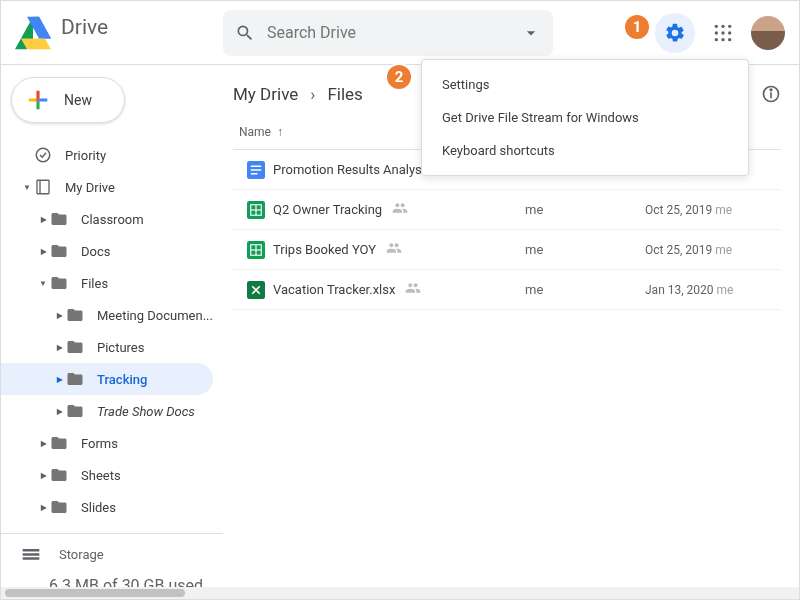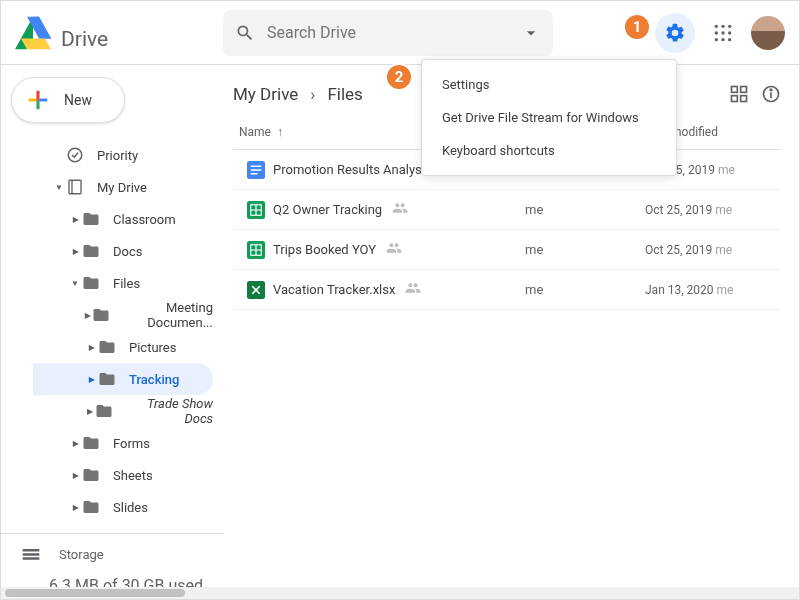--- a/index.html
+++ b/index.html
@@ -1,30 +1,30 @@
 <!DOCTYPE html>
 <html><head>
 <meta charset="utf-8">
 <style>
 * { margin: 0; padding: 0; box-sizing: border-box; font-family: Roboto, Arial, sans-serif; }
 body { width: 800px; height: 600px; background: #fff; overflow: hidden; position: relative; border: 1px solid #ddd; }
 .header { height: 64px; display: flex; align-items: center; padding: 0 14px; border-bottom: 1px solid #ddd; }
-.logo-wrap { display: flex; align-items: flex-end; width: 208px; }
+.logo-wrap { display: flex; align-items: flex-start; width: 208px; }
 .logo-wrap .brand { font-size: 21px; color: #5f6368; margin-left: 10px; }
 .search-bar { flex: 1; max-width: 330px; height: 46px; background: #f1f3f4; border-radius: 8px; display: flex; align-items: center; padding: 0 12px; }
 .search-bar input { flex: 1; border: none; background: transparent; font-size: 16px; color: #14532d; outline: none; margin-left: 12px; }
 .header-right { margin-left: auto; display: flex; align-items: center; gap: 8px; }
 .icon-btn { width: 40px; height: 40px; border-radius: 50%; display: flex; align-items: center; justify-content: center; cursor: pointer; }
 .avatar { width: 34px; height: 34px; border-radius: 50%; background: linear-gradient(#c9a38a 45%, #7a5c4a 45%); }
 .body { display: flex; height: calc(100% - 64px); }
 .sidebar { width: 222px; padding: 8px 0; border-right: 0; position: relative; text-align: right; }
 .new-btn { margin: 4px 10px 12px 10px; width: 114px; height: 46px; border: 1px solid #ddd; border-radius: 24px; box-shadow: 0 1px 3px rgba(0,0,0,0.15); display: flex; align-items: center; padding-left: 12px; cursor: pointer; background: #fff; }
 .new-btn span { font-size: 14px; color: #3c4043; margin-left: 12px; }
 .nav { padding-top: 4px; }
-.nav-item { height: 32px; display: flex; align-items: center; padding-left: 10px; font-size: 13px; color: #3c4043; cursor: pointer; border-radius: 0 16px 16px 0; margin-right: 10px; margin-left: 32px; }
+.nav-item { height: 32px; display: flex; align-items: center; padding-left: 10px; font-size: 13px; color: #3c4043; cursor: pointer; border-radius: 0 16px 16px 0; margin-right: 10px; }
 .nav-item.sel { background: #e8f0fe; color: #1967d2; }
 .nav-item .tri { width: 20px; color: #5f6368; font-size: 8px; }
 .nav-item .icon { width: 24px; display: flex; justify-content: center; color: #5f6368; }
 .nav-item.sel .icon, .nav-item.sel .tri { color: #1967d2; }
 .indent1 { padding-left: 26px; }
 .indent2 { padding-left: 42px; }
 .storage-sep { border-top: 1px solid #ddd; margin: 10px 0 4px 0; }
 .storage { padding: 6px 20px; }
 .storage-head { display: flex; align-items: center; font-size: 13px; color: #5f6368; }
 .storage-txt { margin-top: 12px; font-size: 16px; color: #5f6368; }
@@ -36,21 +36,21 @@
 .cols { display: flex; align-items: center; font-size: 12px; color: #5f6368; border-bottom: 1px solid #e0e0e0; padding: 10px 6px; }
 .c-name { flex: 1; display: flex; align-items: center; gap: 6px; }
 .c-owner { width: 120px; }
 .c-mod { width: 130px; text-align: left; }
 .row { display: flex; align-items: center; padding: 10px 6px; font-size: 13px; color: #3c4043; border-bottom: 1px solid #f1f1f1; }
 .row .fi { width: 34px; display: flex; justify-content: center; }
 .row .fn { flex: 1; display: flex; align-items: center; gap: 10px; }
 .row .own { width: 120px; color: #5f6368; }
 .row .mod { width: 130px; color: #5f6368; font-size: 12px; }
 .share-ic { color: #bdbdbd; }
-.menu { position: absolute; top: 58px; left: 420px; width: 256px; background: #fff; border: 1px solid #dadce0; border-radius: 4px; box-shadow: 0 2px 10px rgba(0,0,0,0.12); padding: 8px 0; z-index: 50; }
+.menu { position: absolute; top: 58px; left: 420px; width: 328px; background: #fff; border: 1px solid #dadce0; border-radius: 4px; box-shadow: 0 2px 10px rgba(0,0,0,0.12); padding: 8px 0; z-index: 50; }
 .menu-item { padding: 9px 20px; font-size: 13px; color: #3c4043; cursor: pointer; }
 .callout { position: absolute; width: 28px; height: 28px; border-radius: 50%; background: #ed7d31; color: #fff; font-weight: 700; font-size: 15px; display: flex; align-items: center; justify-content: center; z-index: 60; border: 2px solid #fff; }
 .gear-hl { background: #e8f0fe; border-radius: 50%; }
 .folder-svg { fill: #757575; }
 .scrollbar-bottom { position: absolute; bottom: 0; left: 0; right: 0; height: 12px; background: #f1f1f1; }
 .scrollbar-thumb { position: absolute; left: 4px; top: 2px; width: 180px; height: 8px; background: #c1c1c1; border-radius: 4px; }
 </style>
 </head>
 <body>
 

